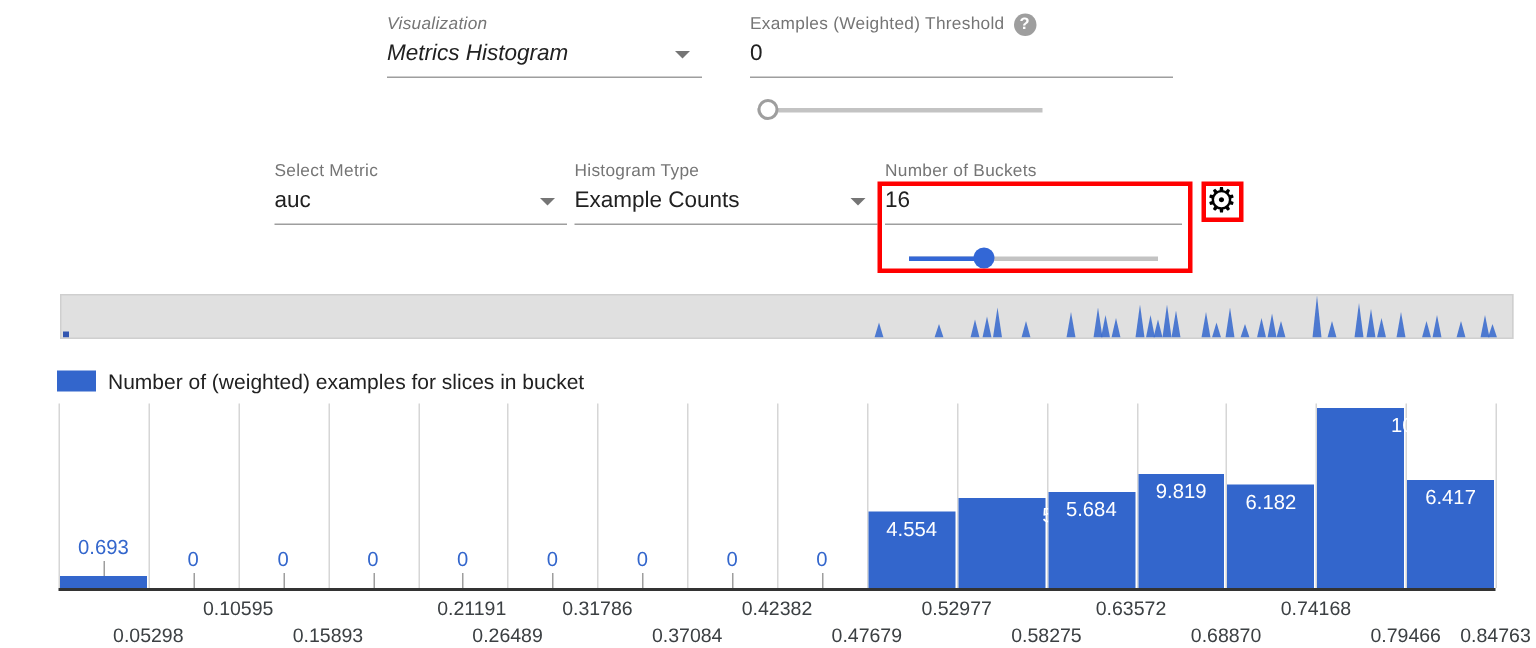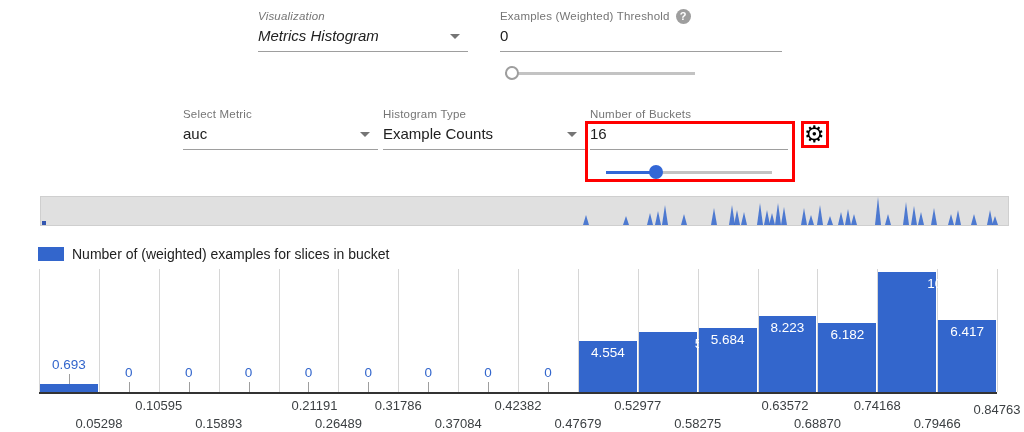--- a/index.html
+++ b/index.html
@@ -207,40 +207,40 @@
       <div class="bar-label-out" style="left: 488.062px; top: 365px;">0</div>
       <div class="label-stem" style="left: 547.938px; top: 382px; height: 10px;"></div>
       <div class="bar-label-out" style="left: 547.938px; top: 365px;">0</div>
       <div class="bar" style="left: 578.875px; width: 57.875px; top: 340.995px; height: 51.0048px;"></div>
       <div class="bar-label-in" style="left: 607.812px; top: 344.995px;">4.554</div>
       <div class="bar" style="left: 638.75px; width: 57.875px; top: 331.845px; height: 60.1552px;"></div>
       <div class="bar-label-in" style="left: 667.688px; top: 335.845px; margin-left: 44px;">5.371</div>
       <div class="bar" style="left: 698.625px; width: 57.875px; top: 328.339px; height: 63.6608px;"></div>
       <div class="bar-label-in" style="left: 727.562px; top: 332.339px;">5.684</div>
       <div class="bar" style="left: 758.5px; width: 57.875px; top: 315.773px; height: 76.2272px;"></div>
-      <div class="bar-label-in" style="left: 787.438px; top: 319.773px;">8.223</div>
+      <div class="bar-label-in" style="left: 787.438px; top: 319.773px;">9.819</div>
       <div class="bar" style="left: 818.375px; width: 57.875px; top: 322.762px; height: 69.2384px;"></div>
       <div class="bar-label-in" style="left: 847.312px; top: 326.762px;">6.182</div>
       <div class="bar" style="left: 878.25px; width: 57.875px; top: 271.69px; height: 120.31px;"></div>
       <div class="bar-label-in" style="left: 948px; top: 275.69px;">10.742</div>
       <div class="bar" style="left: 938.125px; width: 57.875px; top: 320.13px; height: 71.8704px;"></div>
       <div class="bar-label-in" style="left: 967.062px; top: 324.13px;">6.417</div>
       <div class="axis-line" style="left: 39px; width: 958px; top: 392px;"></div>
       <div class="tick-label" style="left: 39px; top: 398px; margin-top: 48px;">0.00000</div>
       <div class="tick-label" style="left: 98.875px; top: 416px;">0.05298</div>
       <div class="tick-label" style="left: 158.75px; top: 398px;">0.10595</div>
       <div class="tick-label" style="left: 218.625px; top: 416px;">0.15893</div>
       <div class="tick-label" style="left: 278.5px; top: 398px; margin-left: 36px;">0.21191</div>
       <div class="tick-label" style="left: 338.375px; top: 416px;">0.26489</div>
       <div class="tick-label" style="left: 398.25px; top: 398px;">0.31786</div>
       <div class="tick-label" style="left: 458.125px; top: 416px;">0.37084</div>
       <div class="tick-label" style="left: 518px; top: 398px;">0.42382</div>
       <div class="tick-label" style="left: 577.875px; top: 416px;">0.47679</div>
       <div class="tick-label" style="left: 637.75px; top: 398px;">0.52977</div>
       <div class="tick-label" style="left: 697.625px; top: 416px;">0.58275</div>
-      <div class="tick-label" style="left: 785px; top: 398px;">0.63572</div>
+      <div class="tick-label" style="left: 754px; top: 398px;">0.63572</div>
       <div class="tick-label" style="left: 817.375px; top: 416px;">0.68870</div>
       <div class="tick-label" style="left: 877.25px; top: 398px;">0.74168</div>
       <div class="tick-label" style="left: 937.125px; top: 416px;">0.79466</div>
-      <div class="tick-label" style="left: 997px; top: 402px; text-align: right;">0.84763</div>
+      <div class="tick-label" style="left: 997px; top: 416px; text-align: right;">0.84763</div>
     </div>
 
 </div>
 
 </body></html>

